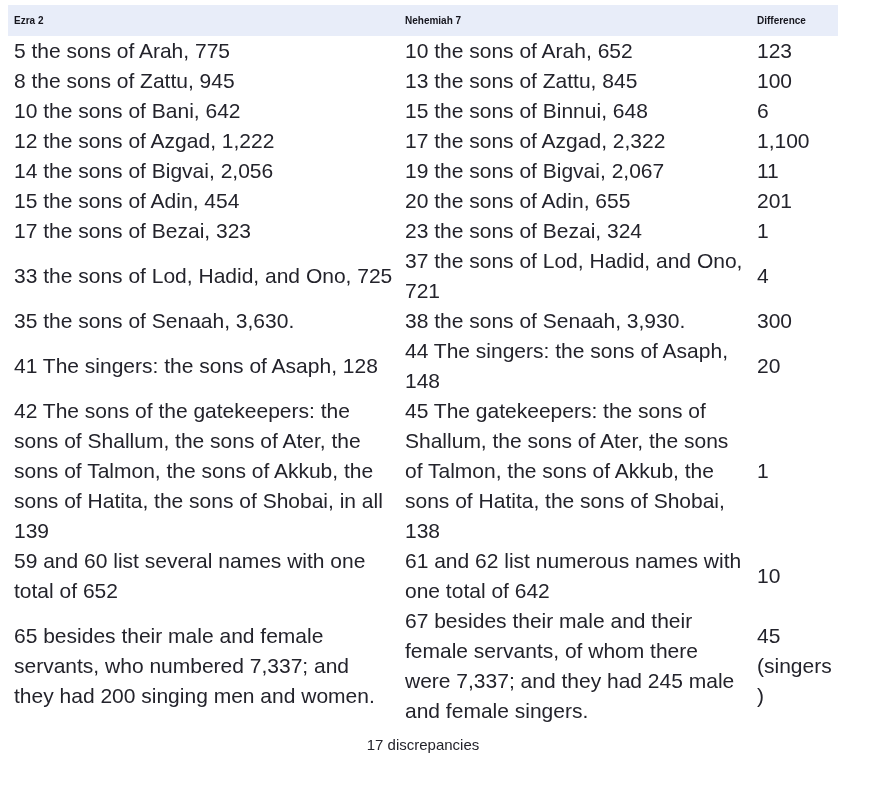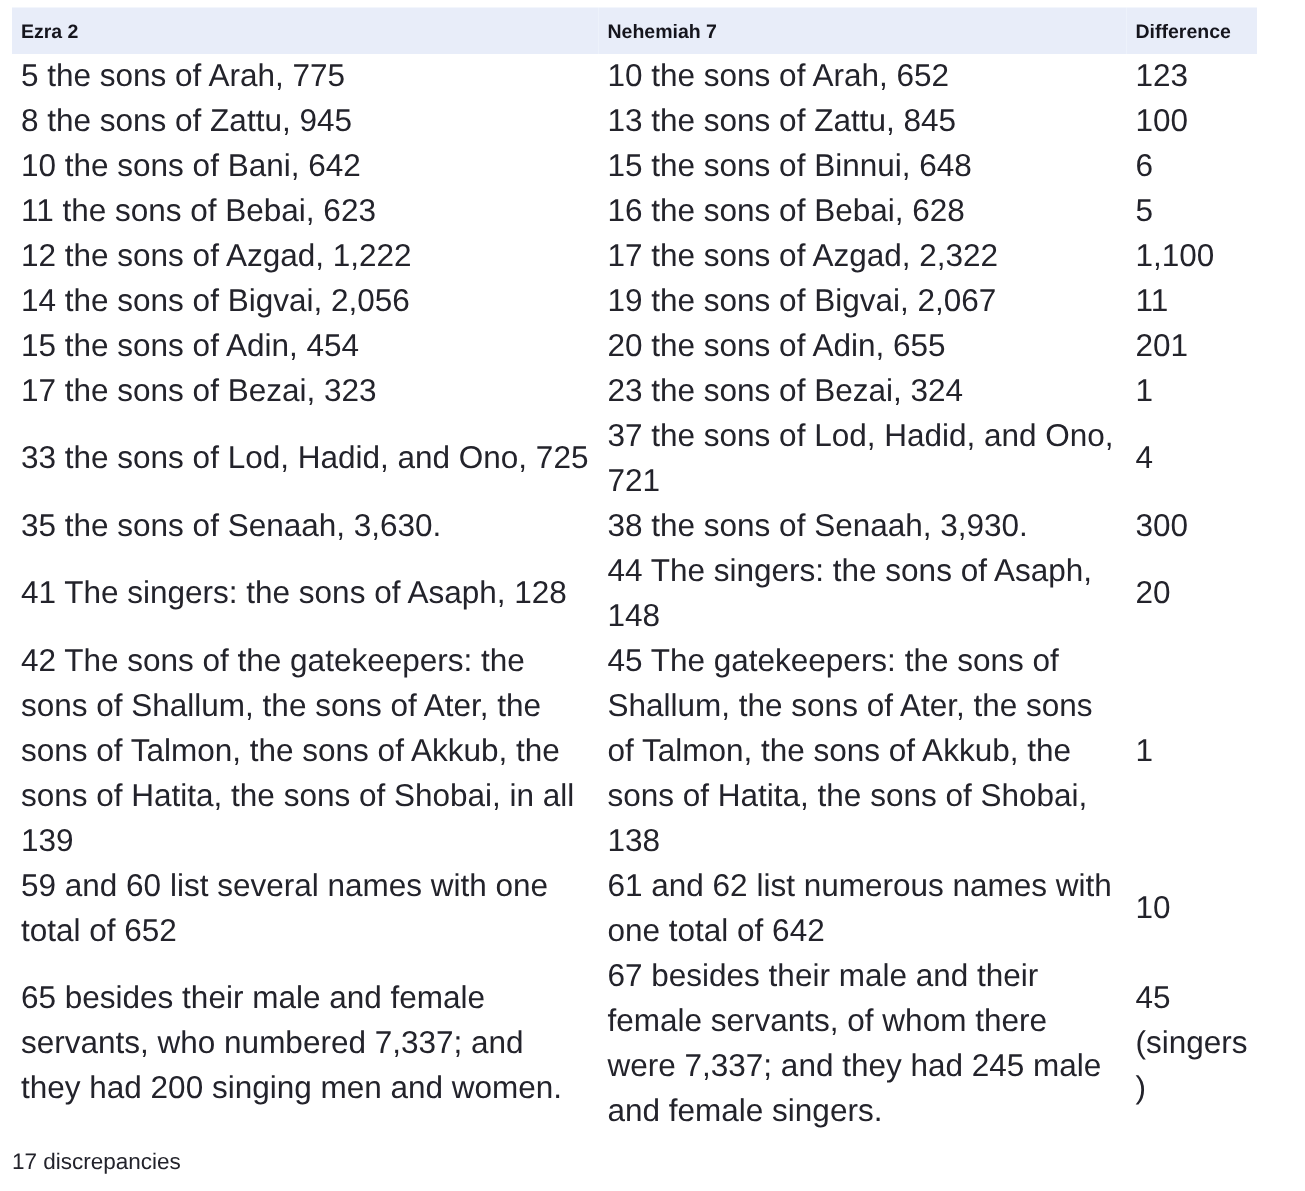--- a/index.html
+++ b/index.html
@@ -21,39 +21,39 @@
     border-collapse: collapse;
     table-layout: fixed;
     width: 830px;
   }
   col.c-ezra { width: 391px; }
   col.c-neh  { width: 352px; }
   col.c-diff { width: 87px; }
   th {
     background: #e8edf9;
     text-align: left;
-    font-size: 13px;
+    font-size: 10px;
     font-weight: bold;
     color: #15151d;
     height: 31px;
     padding: 0 6px;
     vertical-align: middle;
   }
   td {
     font-size: 21px;
     line-height: 30px;
     padding: 0 6px;
     vertical-align: middle;
     word-wrap: break-word;
   }
   .footer-note {
     width: 830px;
     margin-left: 8px;
     margin-top: 4px;
-    text-align: left;
+    text-align: center;
     font-size: 15px;
     line-height: 30px;
     color: #23232b;
   }
 </style>
 </head>
 <body>
 
 <div class="table-wrap">
   <table class="compare">
@@ -77,25 +77,20 @@
       </tr>
       <tr>
         <td>8 the sons of Zattu, 945</td>
         <td>13 the sons of Zattu, 845</td>
         <td>100</td>
       </tr>
       <tr>
         <td>10 the sons of Bani, 642</td>
         <td>15 the sons of Binnui, 648</td>
         <td>6</td>
-      </tr>
-      <tr>
-        <td>11 the sons of Bebai, 623</td>
-        <td>16 the sons of Bebai, 628</td>
-        <td>5</td>
       </tr>
       <tr>
         <td>12 the sons of Azgad, 1,222</td>
         <td>17 the sons of Azgad, 2,322</td>
         <td>1,100</td>
       </tr>
       <tr>
         <td>14 the sons of Bigvai, 2,056</td>
         <td>19 the sons of Bigvai, 2,067</td>
         <td>11</td>

